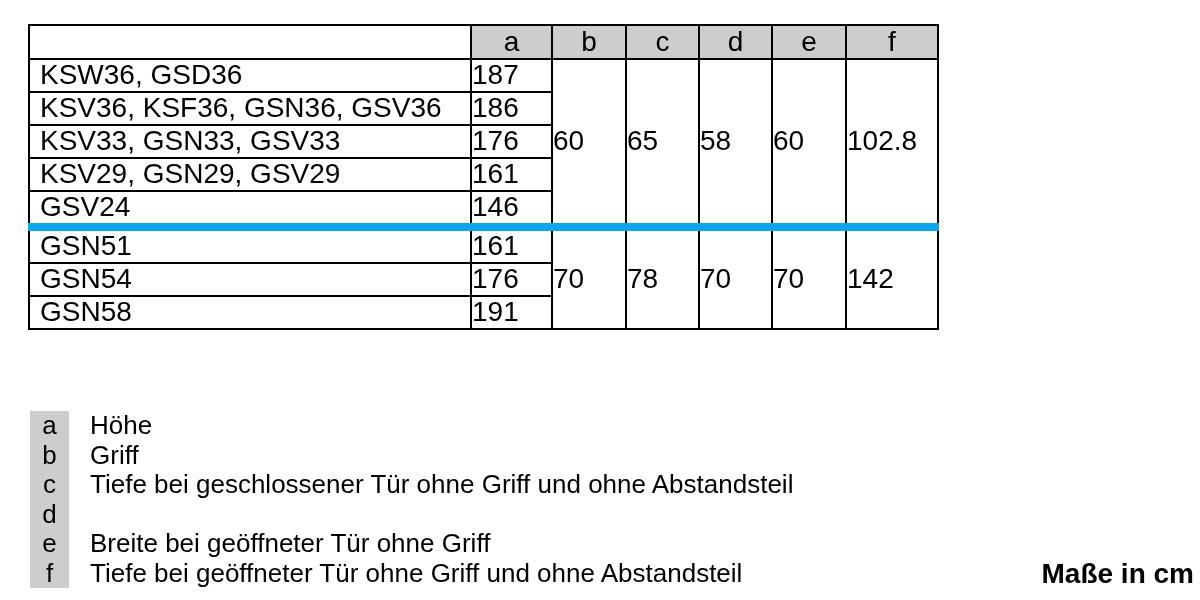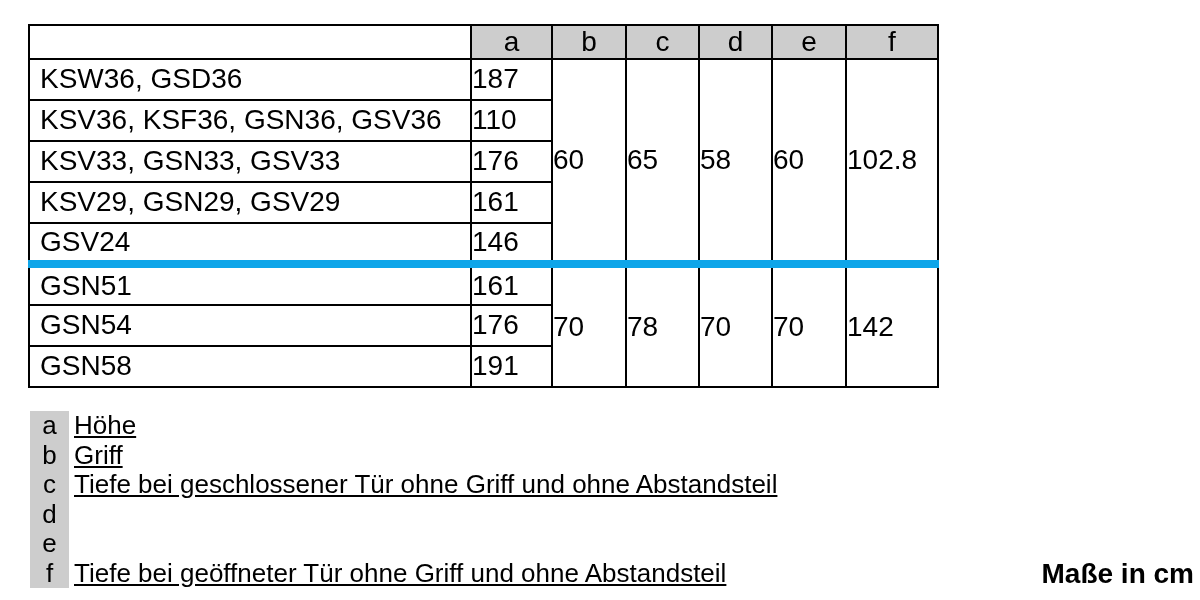--- a/index.html
+++ b/index.html
@@ -24,21 +24,21 @@
     font-size: 28px;
     line-height: 1.1;
     vertical-align: middle;
   }
   table.dims th.hdr {
     background: #cdcdcd;
     height: 34px;
     text-align: center;
   }
   table.dims th.corner { background: #ffffff; height: 34px; }
-  table.dims td { height: 41px; background: #ffffff; }
+  table.dims td { height: 33px; background: #ffffff; }
   table.dims td.models { text-align: left; padding-left: 10px; }
   table.dims td.num { text-align: left; }
   tbody.group2 tr:first-child td { border-top: 8px solid #0ea5e9; }
   
   .legend {
     position: absolute;
     left: 30px; top: 411px;
   }
   .legend-row {
     display: flex;
@@ -48,24 +48,23 @@
   .legend-key {
     width: 39px;
     height: 29.5px;
     background: #cdcdcd;
     text-align: center;
     font-size: 26px;
     line-height: 29.5px;
     flex: 0 0 39px;
   }
   .legend-label {
-    padding-left: 5px;
+    padding-left: 21px;
     font-size: 26px;
     white-space: nowrap;
-    text-decoration: underline;
   }
   
   .footnote {
     position: absolute;
     right: 6px; top: 558px;
     font-size: 28px;
     font-weight: bold;
   }
 </style>
 </head>
@@ -97,21 +96,21 @@
       <td class="models">KSW36, GSD36</td>
       <td class="num">187</td>
       <td class="num" rowspan="5">60</td>
       <td class="num" rowspan="5">65</td>
       <td class="num" rowspan="5">58</td>
       <td class="num" rowspan="5">60</td>
       <td class="num" rowspan="5">102.8</td>
     </tr>
     <tr>
       <td class="models">KSV36, KSF36, GSN36, GSV36</td>
-      <td class="num">110</td>
+      <td class="num">186</td>
     </tr>
     <tr>
       <td class="models">KSV33, GSN33, GSV33</td>
       <td class="num">176</td>
     </tr>
     <tr>
       <td class="models">KSV29, GSN29, GSV29</td>
       <td class="num">161</td>
     </tr>
     <tr>
@@ -151,20 +150,21 @@
   </div>
   <div class="legend-row">
     <span class="legend-key">c</span>
     <span class="legend-label">Tiefe bei geschlossener Tür ohne Griff und ohne Abstandsteil</span>
   </div>
   <div class="legend-row">
     <span class="legend-key">d</span>
   </div>
   <div class="legend-row">
     <span class="legend-key">e</span>
+    <span class="legend-label">Breite bei geöffneter Tür ohne Griff</span>
   </div>
   <div class="legend-row">
     <span class="legend-key">f</span>
     <span class="legend-label">Tiefe bei geöffneter Tür ohne Griff und ohne Abstandsteil</span>
   </div>
 </div>
 
 <div class="footnote">Maße in cm</div>
 
 </body></html>

